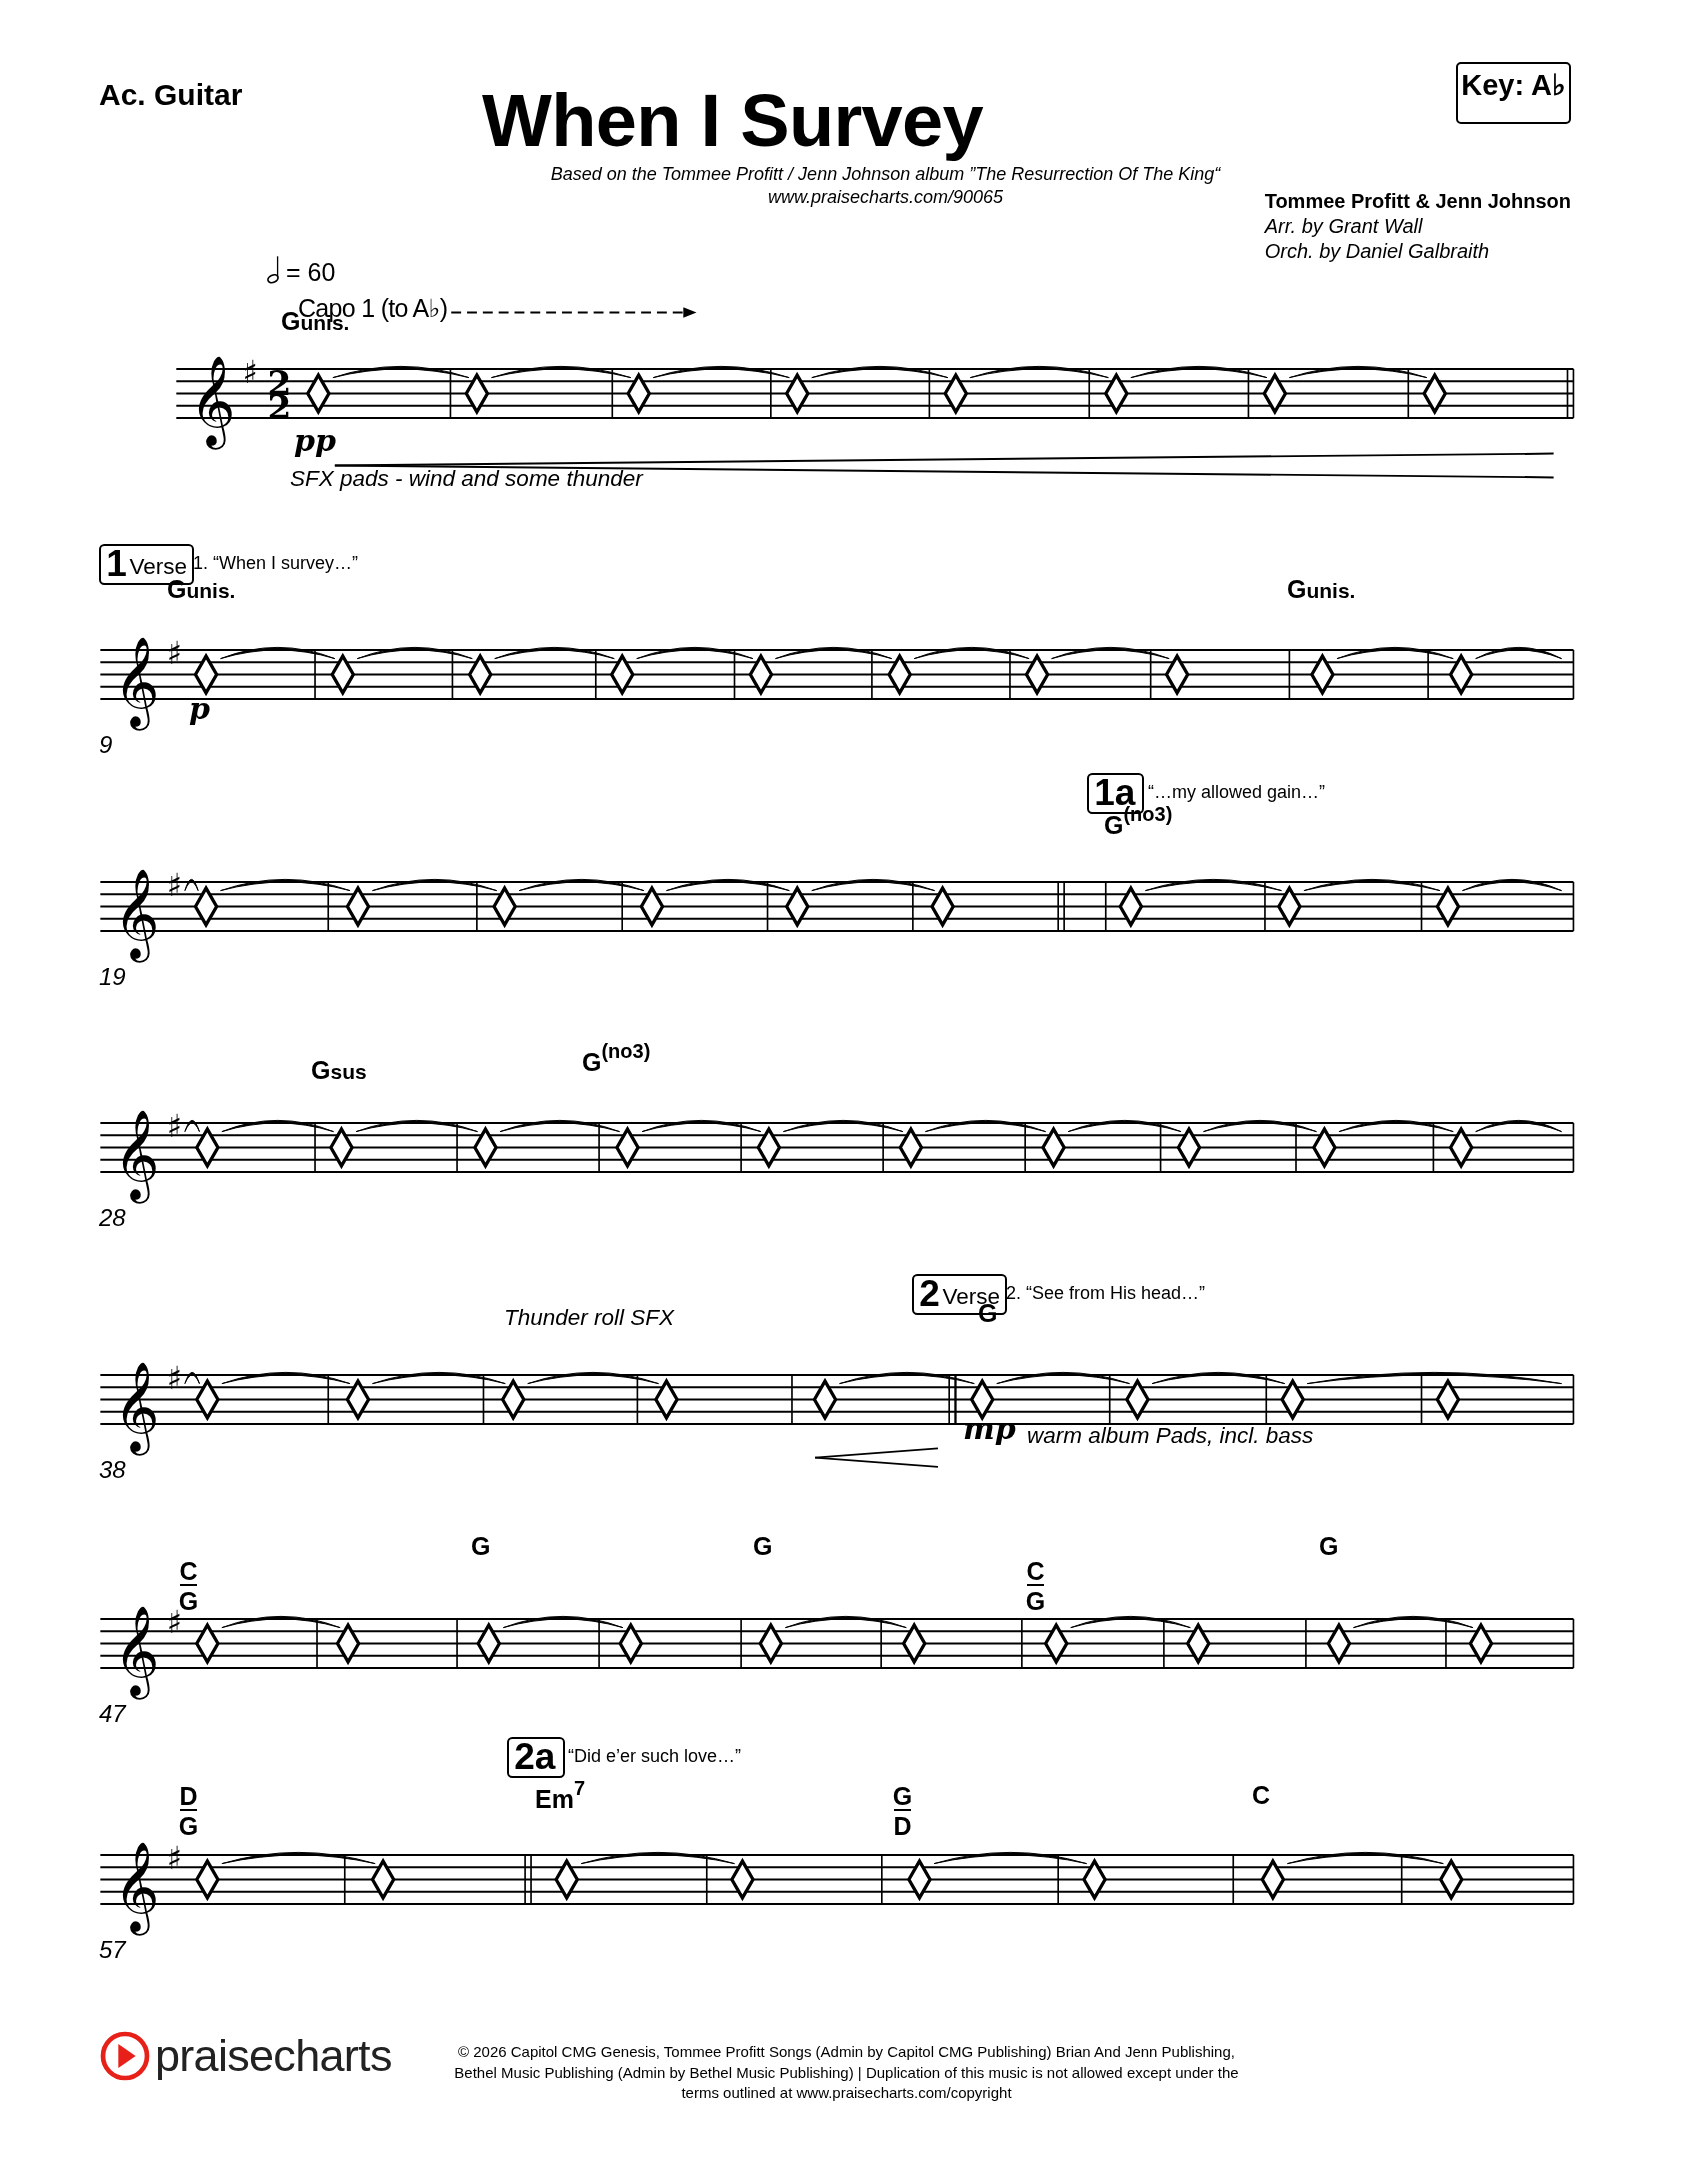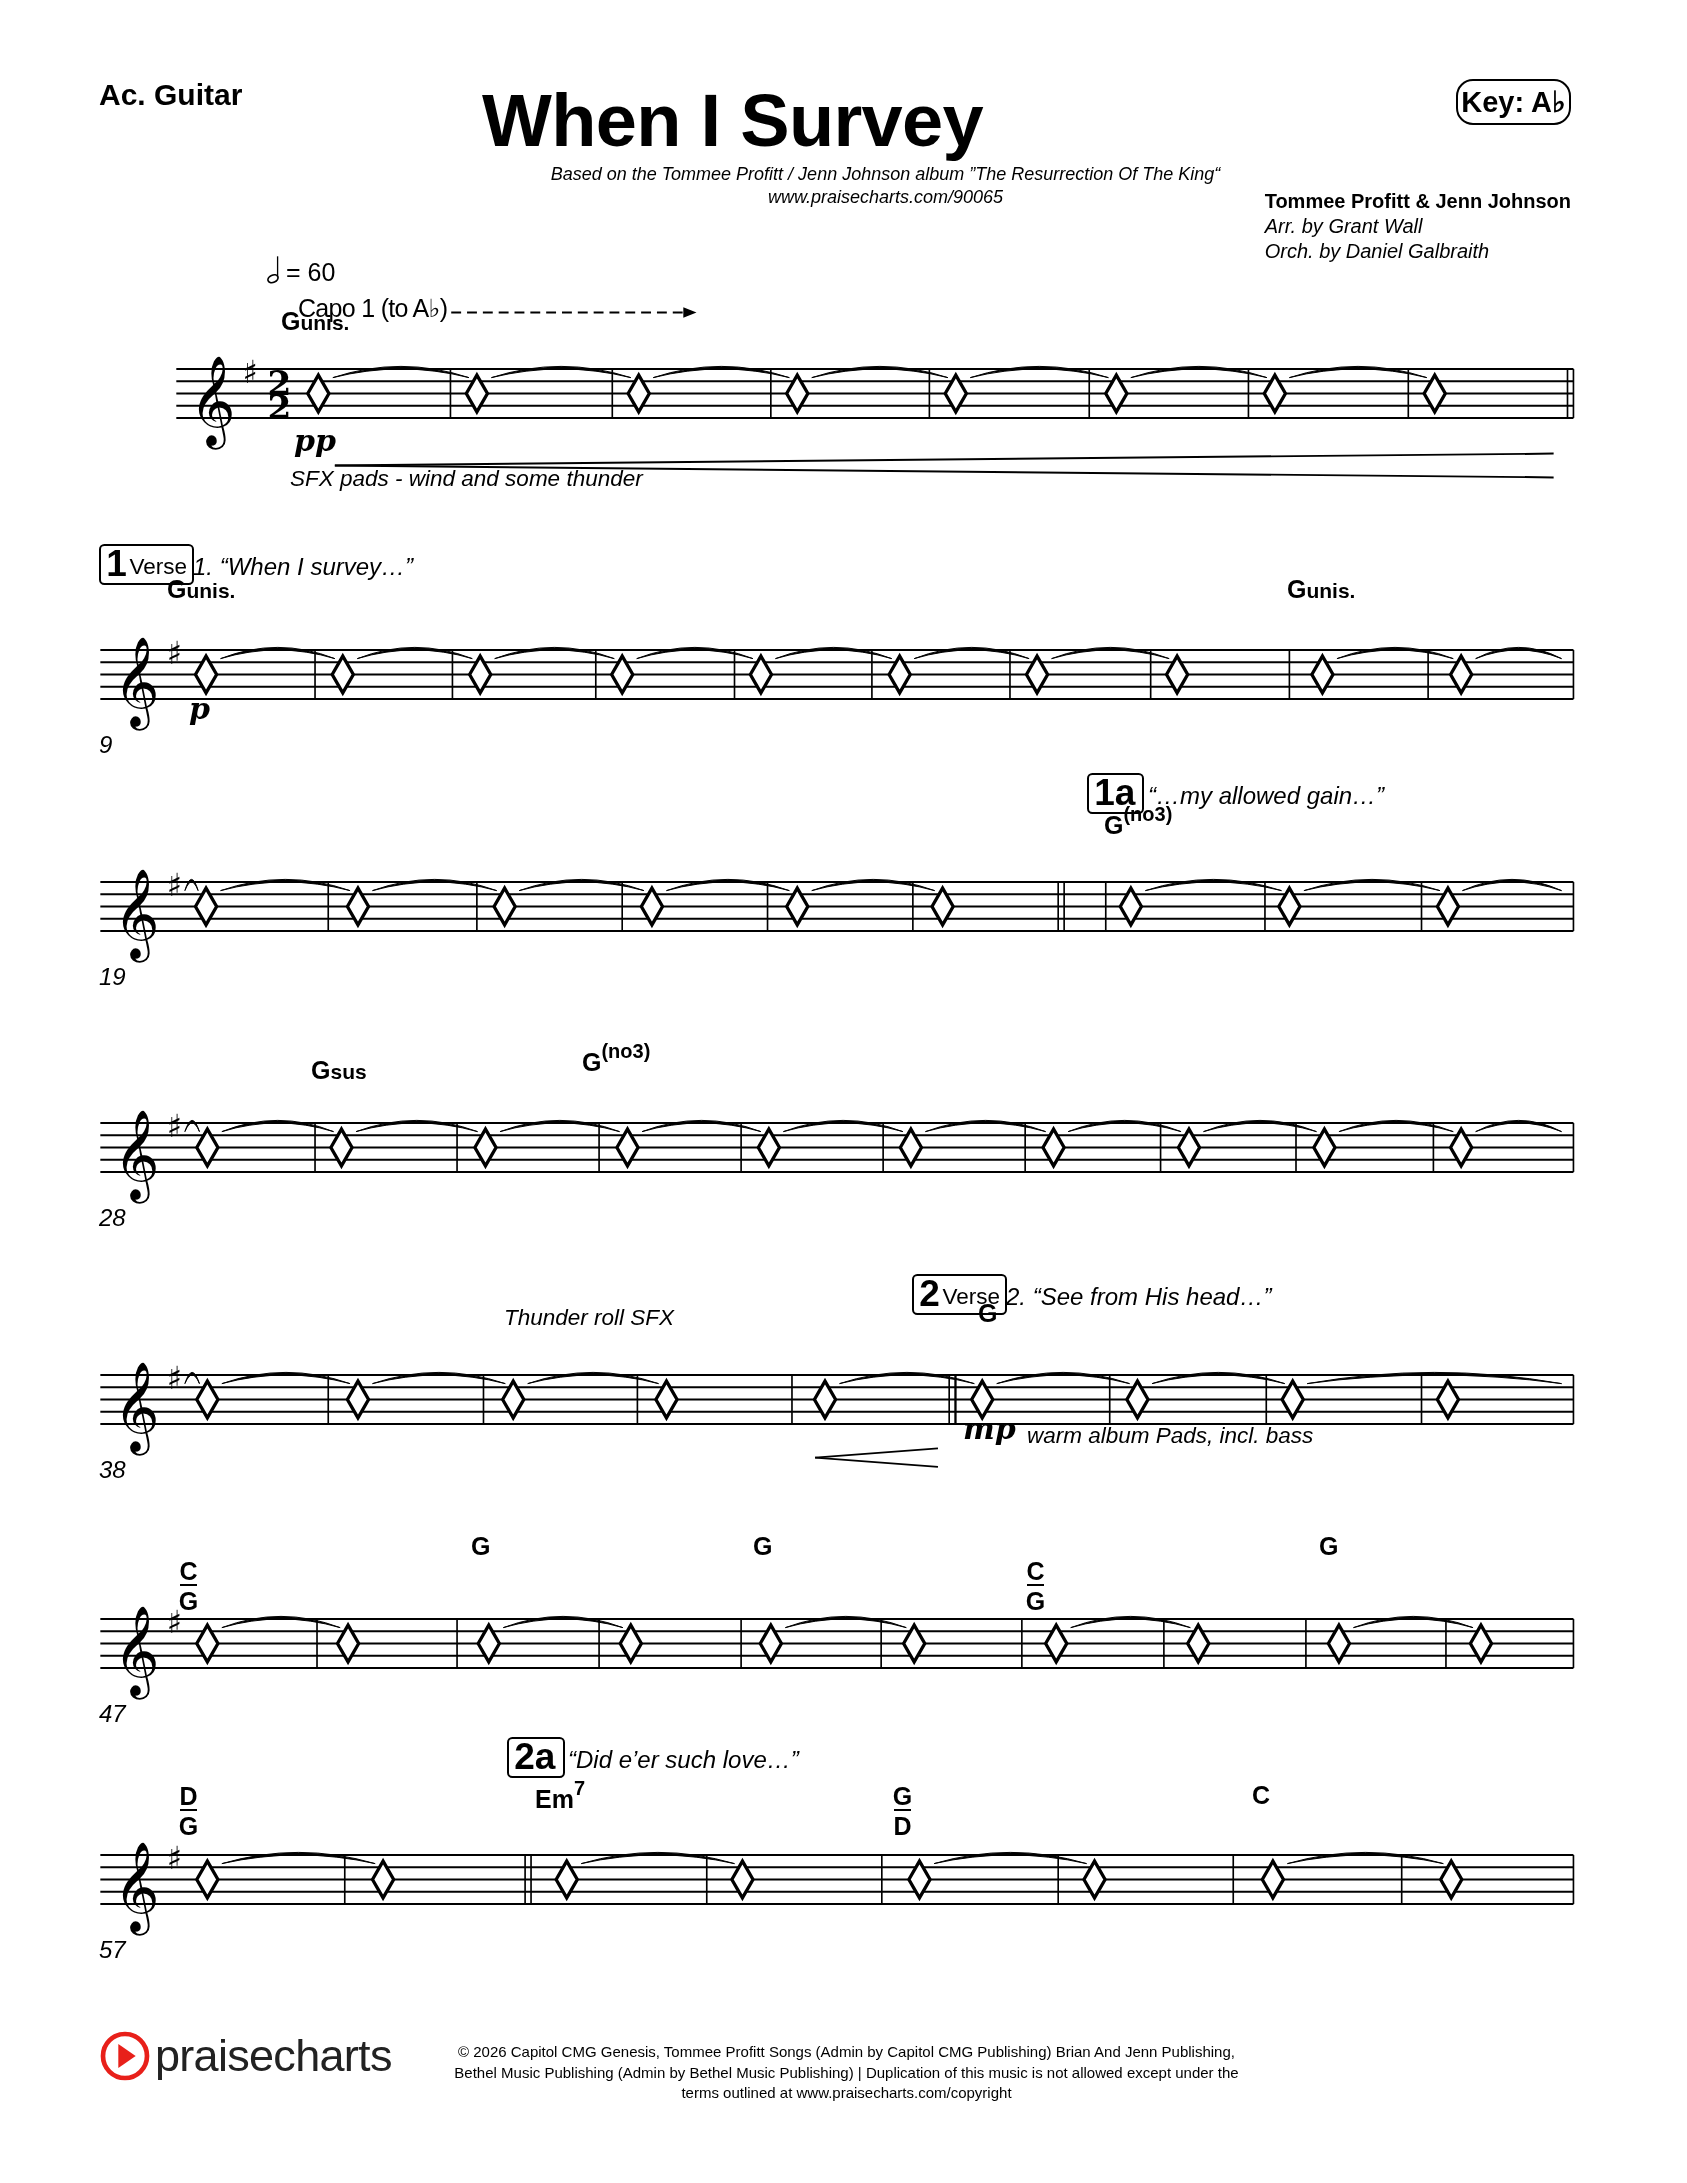--- a/index.html
+++ b/index.html
@@ -1,37 +1,37 @@
 <!DOCTYPE html>
 <html style="font-size:10.6px"><head>
 <meta charset="utf-8">
 <style>
   html, body { margin:0; padding:0; background:#ffffff; }
   body { width:1687px; height:2183px; position:relative; overflow:hidden; color:#000;
          font-family:"Liberation Sans", sans-serif; }
   .abs { position:absolute; }
   .instrument { left:99px; top:78px; font-size:30px; font-weight:bold; }
   .title { left:0; width:1465px; top:78px; text-align:center; font-size:74px; font-weight:bold; letter-spacing:-0.7px; }
-  .key-badge { left:1456px; top:79px; width:115px; height:46px; border:2px solid #000; border-radius:17px;
+  .key-badge { left:1456px; top:62px; width:115px; height:62px; border:2px solid #000; border-radius:5px;
                box-sizing:border-box; font-size:29px; font-weight:bold; text-align:center; line-height:42px; }
   .subtitle { left:0; width:1687px; top:163px; text-align:center; font-size:18px; font-style:italic; line-height:22.5px;padding-left:42px; }
   .credits { right:116px; top:189px; text-align:left; font-size:20px; line-height:25px; }
   .credits .composer { font-weight:bold; }
   .credits .it { font-style:italic; }
   .tempo { left:267px; top:255px; font-size:25px; }
   .capo { left:298px; top:294px; font-size:25px; letter-spacing:-0.7px; }
   .chord { font-weight:bold; font-size:25px; white-space:nowrap; }
   .chord sup { font-size:20px; position:relative; top:-4px; }
   .slash { font-weight:bold; font-size:25px; text-align:center; line-height:24px; }
   .slash .bar { display:block; border-top:2.6px solid #000; width:17px; margin:1.3px auto 2.6px; }
   .rehearsal { border:2px solid #000; border-radius:5.3px; box-sizing:border-box; height:41px; padding:0 5.3px;
                display:flex; align-items:flex-end; font-size:22.5px; line-height:38px; }
   .rehearsal .num { font-size:37px; font-weight:bold; line-height:38px; margin-right:2.6px; }
   .rehearsal .lbl { line-height:33px; }
-  .cue { font-size:24px; font-style:italic; white-space:nowrap; }
+  .cue { font-size:18px; white-space:nowrap; }
   .expr { font-size:22.5px; font-style:italic; white-space:nowrap; }
   .dyn { font-family:"DejaVu Serif", serif; font-style:italic; font-weight:bold; font-size:30px; }
   .measnum { font-size:24px; font-style:italic; }
   svg.staff { position:absolute; overflow:visible; }
   .footer-logo { left:99px; top:2030px; display:flex; align-items:center; }
   .footer-logo .txt { font-size:45px; color:#222; letter-spacing:-0.7px; margin-left:4px; }
   .copyright { left:423px; width:847px; top:2042px; text-align:center; font-size:15px; line-height:20.5px; }
 </style>
 </head>
 <body>

